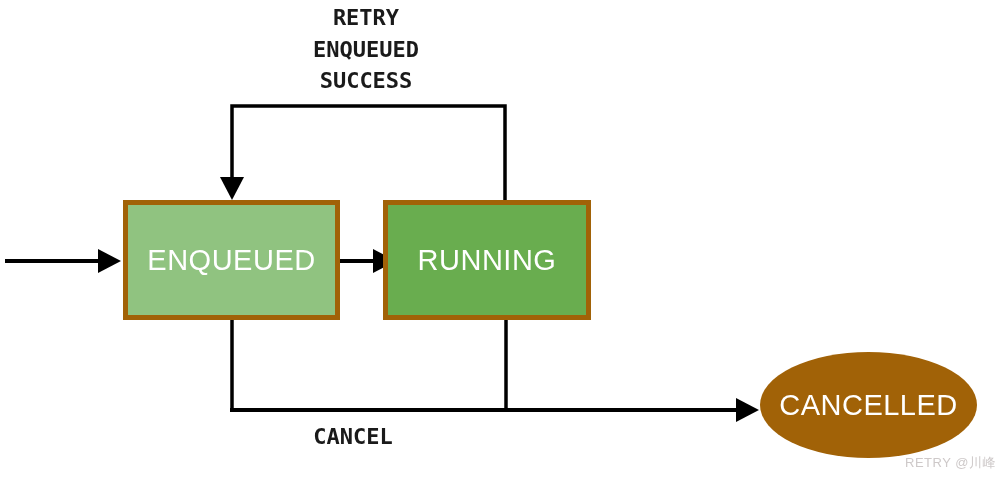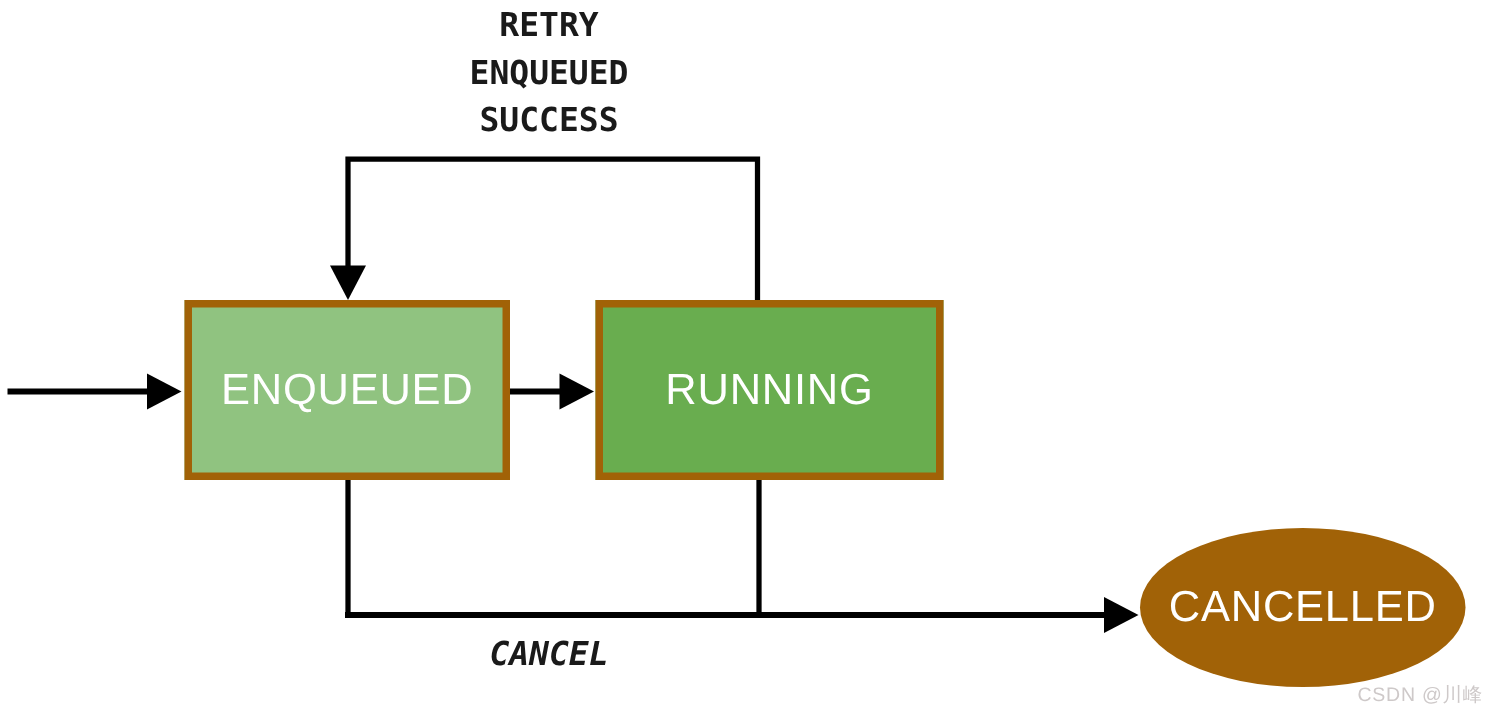--- a/index.html
+++ b/index.html
@@ -42,42 +42,41 @@
     letter-spacing: 0.5px;
   }
   .node.rect {
     border: 5px solid #a16207;
     box-sizing: border-box;
   }
   .node.ellipse {
     border-radius: 50%;
   }
   .node-enqueued { left: 123px; top: 200px; width: 217px; height: 120px; }
-  .node-running  { left: 397px; top: 200px; width: 232px; height: 120px; }
+  .node-running  { left: 383px; top: 200px; width: 208px; height: 120px; }
   .node-cancelled{ left: 760px; top: 352px; width: 217px; height: 106px; }
   .edge-label {
     position: absolute;
     font-family: "DejaVu Sans Mono", monospace;
     font-weight: bold;
     font-size: 22px;
     color: #1a1a1a;
     text-align: center;
   }
   .loop-labels {
     left: 251px;
     top: 2px;
     width: 230px;
     line-height: 31.5px;
   }
   .cancel-label {
-    left: 251px;
+    left: 238px;
     top: 423px;
     width: 230px;
     line-height: 28px;
-    font-style: italic;
   }
   .watermark {
     position: absolute;
     left: 905px;
     top: 454px;
     font-size: 13px;
     font-family: "Liberation Sans", sans-serif;
     letter-spacing: 0.5px;
     white-space: nowrap;
   }
@@ -117,15 +116,15 @@
   <div class="node rect node-running" style="background-color: rgb(105, 173, 79);">
     <span>RUNNING</span>
   </div>
 
   <div class="node ellipse node-cancelled" style="background-color: #a16207;">
     <span>CANCELLED</span>
   </div>
 
   <div class="edge-label cancel-label">CANCEL</div>
 
-  <div class="watermark" style="color: rgb(206, 201, 201);">CSDN @川峰</div>
+  <div class="watermark" style="color: rgb(206, 201, 201);">RETRY @川峰</div>
 
 </div>
 
 </body></html>

